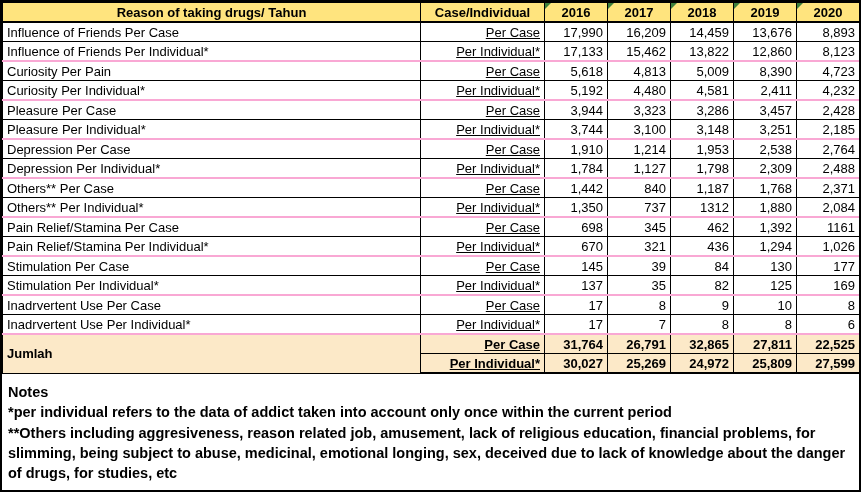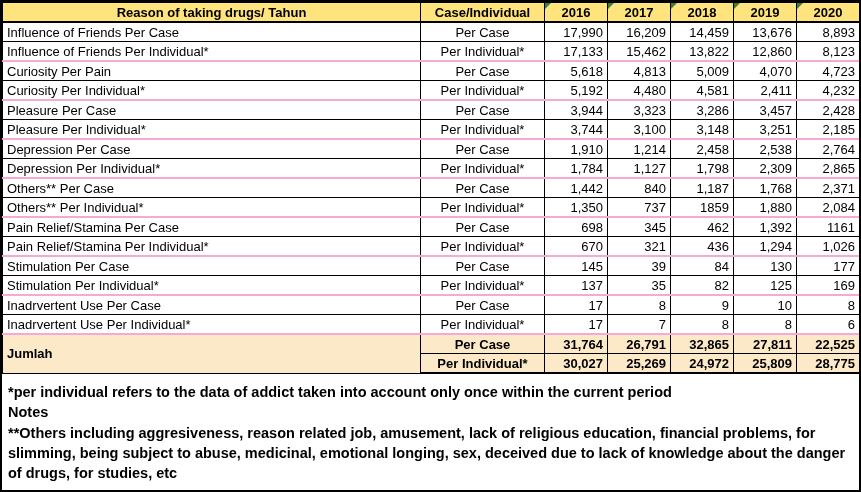--- a/index.html
+++ b/index.html
@@ -30,21 +30,21 @@
     white-space: nowrap;
     vertical-align: middle;
   }
   table.data thead th {
     background: var(--header-bg);
     font-weight: bold;
     border-bottom: 2px solid #000;
     position: relative;
   }
   td.reason { text-align: left; margin-top: 24px; }
-  td.case   { text-align: center; }
+  td.case   { text-align: right; text-decoration: underline; }
   td.num    { text-align: right; }
   tr.group-end td { border-bottom: 2px solid #f9a8d4; }
   tr.totals td {
     background: var(--totals-bg);
     font-weight: bold;
   }
   td.totals-label {
     font-weight: bold;
     background: var(--totals-bg);
     border-bottom: 2px solid #000;
@@ -109,21 +109,21 @@
         <td class="num">13,822</td>
         <td class="num">12,860</td>
         <td class="num">8,123</td>
       </tr>
       <tr>
         <td class="reason">Curiosity Per Pain</td>
         <td class="case">Per Case</td>
         <td class="num">5,618</td>
         <td class="num">4,813</td>
         <td class="num">5,009</td>
-        <td class="num">4,070</td>
+        <td class="num">8,390</td>
         <td class="num">4,723</td>
       </tr>
       <tr class="group-end">
         <td class="reason">Curiosity Per Individual*</td>
         <td class="case">Per Individual*</td>
         <td class="num">5,192</td>
         <td class="num">4,480</td>
         <td class="num">4,581</td>
         <td class="num">2,411</td>
         <td class="num">4,232</td>
@@ -144,48 +144,48 @@
         <td class="num">3,100</td>
         <td class="num">3,148</td>
         <td class="num">3,251</td>
         <td class="num">2,185</td>
       </tr>
       <tr>
         <td class="reason">Depression Per Case</td>
         <td class="case">Per Case</td>
         <td class="num">1,910</td>
         <td class="num">1,214</td>
-        <td class="num">2,458</td>
+        <td class="num">1,953</td>
         <td class="num">2,538</td>
         <td class="num">2,764</td>
       </tr>
       <tr class="group-end">
         <td class="reason">Depression Per Individual*</td>
         <td class="case">Per Individual*</td>
         <td class="num">1,784</td>
         <td class="num">1,127</td>
         <td class="num">1,798</td>
         <td class="num">2,309</td>
-        <td class="num">2,865</td>
+        <td class="num">2,488</td>
       </tr>
       <tr>
         <td class="reason">Others** Per Case</td>
         <td class="case">Per Case</td>
         <td class="num">1,442</td>
         <td class="num">840</td>
         <td class="num">1,187</td>
         <td class="num">1,768</td>
         <td class="num">2,371</td>
       </tr>
       <tr class="group-end">
         <td class="reason">Others** Per Individual*</td>
         <td class="case">Per Individual*</td>
         <td class="num">1,350</td>
         <td class="num">737</td>
-        <td class="num">1859</td>
+        <td class="num">1312</td>
         <td class="num">1,880</td>
         <td class="num">2,084</td>
       </tr>
       <tr>
         <td class="reason">Pain Relief/Stamina Per Case</td>
         <td class="case">Per Case</td>
         <td class="num">698</td>
         <td class="num">345</td>
         <td class="num">462</td>
         <td class="num">1,392</td>
@@ -244,22 +244,22 @@
         <td class="num">32,865</td>
         <td class="num">27,811</td>
         <td class="num">22,525</td>
       </tr>
       <tr class="totals totals-last">
         <td class="case">Per Individual*</td>
         <td class="num">30,027</td>
         <td class="num">25,269</td>
         <td class="num">24,972</td>
         <td class="num">25,809</td>
-        <td class="num">28,775</td>
+        <td class="num">27,599</td>
       </tr>
     </tbody>
 </table>
 
 <div class="notes">
+  <p class="line">Notes</p>
   <p class="line">*per individual refers to the data of addict taken into account only once within the current period</p>
-  <p class="line">Notes</p>
   <p class="line">**Others including aggresiveness, reason related job, amusement, lack of religious education, financial problems, for slimming, being subject to abuse, medicinal, emotional longing, sex, deceived due to lack of knowledge about the danger of drugs, for studies, etc</p>
 </div>
 
 </body></html>

